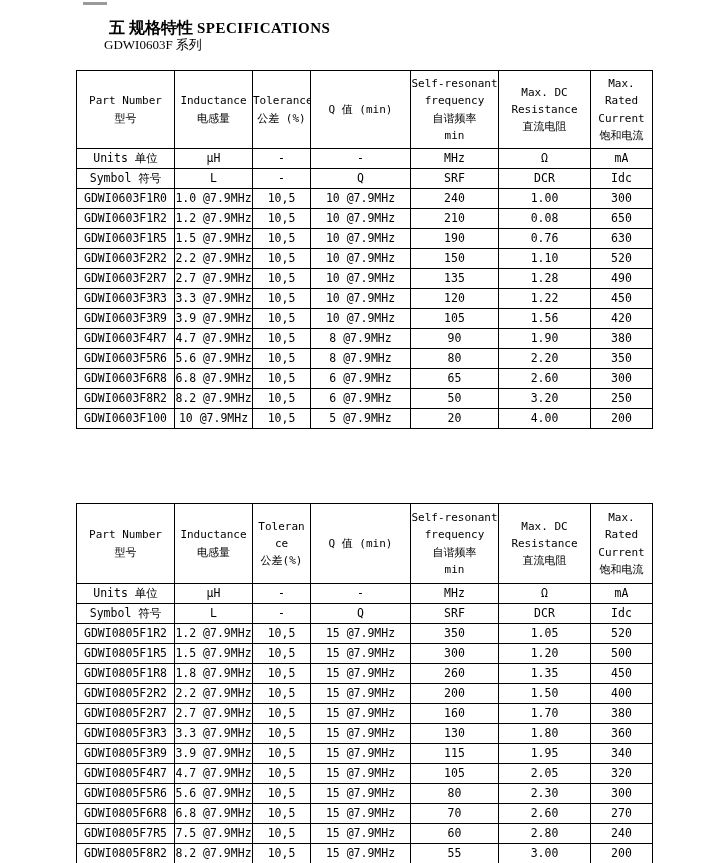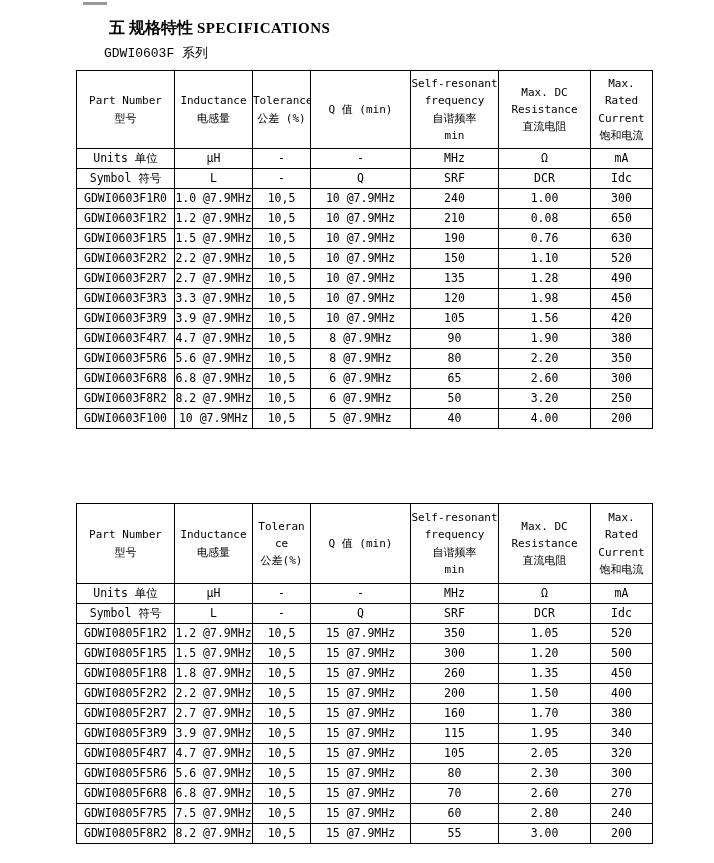--- a/index.html
+++ b/index.html
@@ -20,21 +20,21 @@
     font-family: "Liberation Serif", serif;
     font-size: 16px; font-weight: bold; white-space: nowrap;
   }
   .page-title .cn { font-size: 16px; }
   .page-title .en { font-size: 15px; letter-spacing: 0.5px; }
   .series-label {
     position: absolute;
     font-family: "Liberation Serif", serif;
     font-size: 13px; white-space: nowrap;
   }
-  #series-label-1 { left: 104px; top: 44px; font-family: Liberation Mono, monospace; }
+  #series-label-1 { left: 104px; top: 36px; }
   #series-label-2 { left: 104px; top: 460px; margin-top: 44px; }
 
   table.spec-table {
     position: absolute;
     border-collapse: collapse;
     table-layout: fixed;
     width: 577px;
     background: #fff;
   }
   #spec-table-1 { left: 76px; top: 70px; }
@@ -167,21 +167,21 @@
           <td>135</td>
           <td>1.28</td>
           <td>490</td>
         </tr>
         <tr class="data-row">
           <td>GDWI0603F3R3</td>
           <td>3.3 @7.9MHz</td>
           <td>10,5</td>
           <td>10 @7.9MHz</td>
           <td>120</td>
-          <td>1.98</td>
+          <td>1.22</td>
           <td>450</td>
         </tr>
         <tr class="data-row">
           <td>GDWI0603F3R9</td>
           <td>3.9 @7.9MHz</td>
           <td>10,5</td>
           <td>10 @7.9MHz</td>
           <td>105</td>
           <td>1.56</td>
           <td>420</td>
@@ -220,21 +220,21 @@
           <td>6 @7.9MHz</td>
           <td>50</td>
           <td>3.20</td>
           <td>250</td>
         </tr>
         <tr class="data-row">
           <td>GDWI0603F100</td>
           <td>10 @7.9MHz</td>
           <td>10,5</td>
           <td>5 @7.9MHz</td>
-          <td>40</td>
+          <td>20</td>
           <td>4.00</td>
           <td>200</td>
         </tr>
       </tbody>
   </table>
 
   <div class="series-label" id="series-label-2">GDWI0805F 系列</div>
 
   <table class="spec-table" id="spec-table-2">
     <colgroup>
@@ -324,20 +324,29 @@
         <tr class="data-row">
           <td>GDWI0805F2R7</td>
           <td>2.7 @7.9MHz</td>
           <td>10,5</td>
           <td>15 @7.9MHz</td>
           <td>160</td>
           <td>1.70</td>
           <td>380</td>
         </tr>
         <tr class="data-row">
+          <td>GDWI0805F3R3</td>
+          <td>3.3 @7.9MHz</td>
+          <td>10,5</td>
+          <td>15 @7.9MHz</td>
+          <td>130</td>
+          <td>1.80</td>
+          <td>360</td>
+        </tr>
+        <tr class="data-row">
           <td>GDWI0805F3R9</td>
           <td>3.9 @7.9MHz</td>
           <td>10,5</td>
           <td>15 @7.9MHz</td>
           <td>115</td>
           <td>1.95</td>
           <td>340</td>
         </tr>
         <tr class="data-row">
           <td>GDWI0805F4R7</td>

